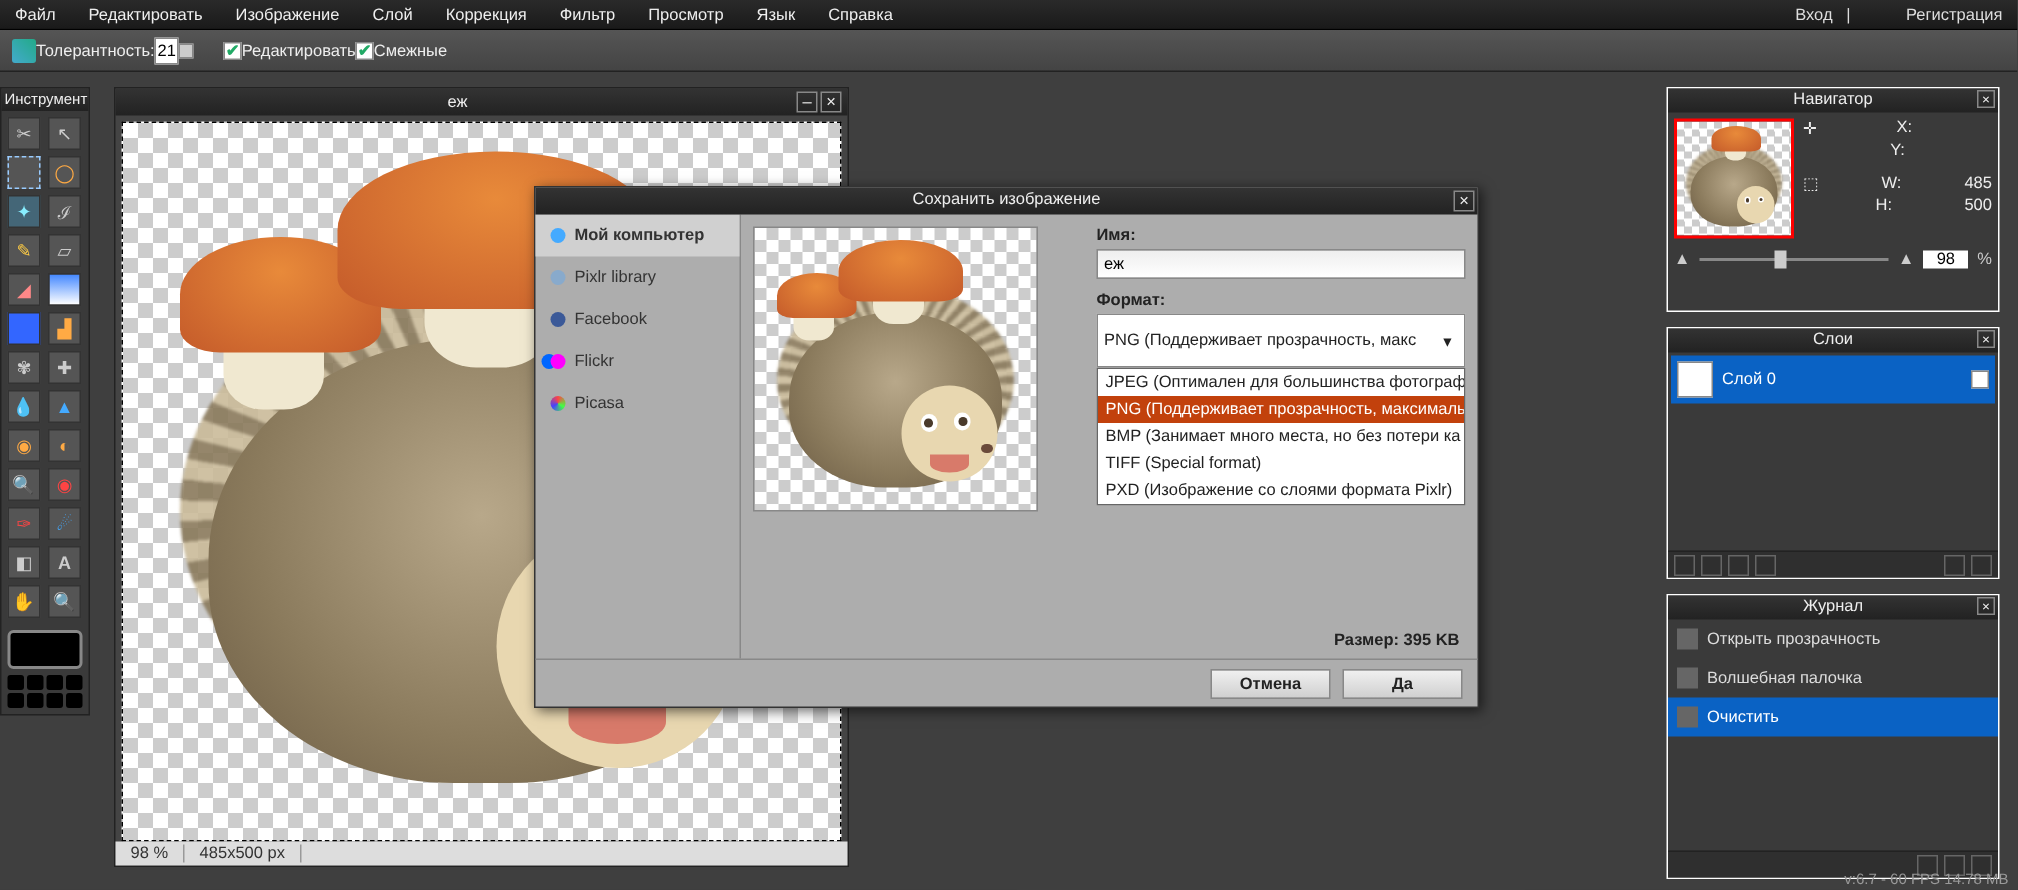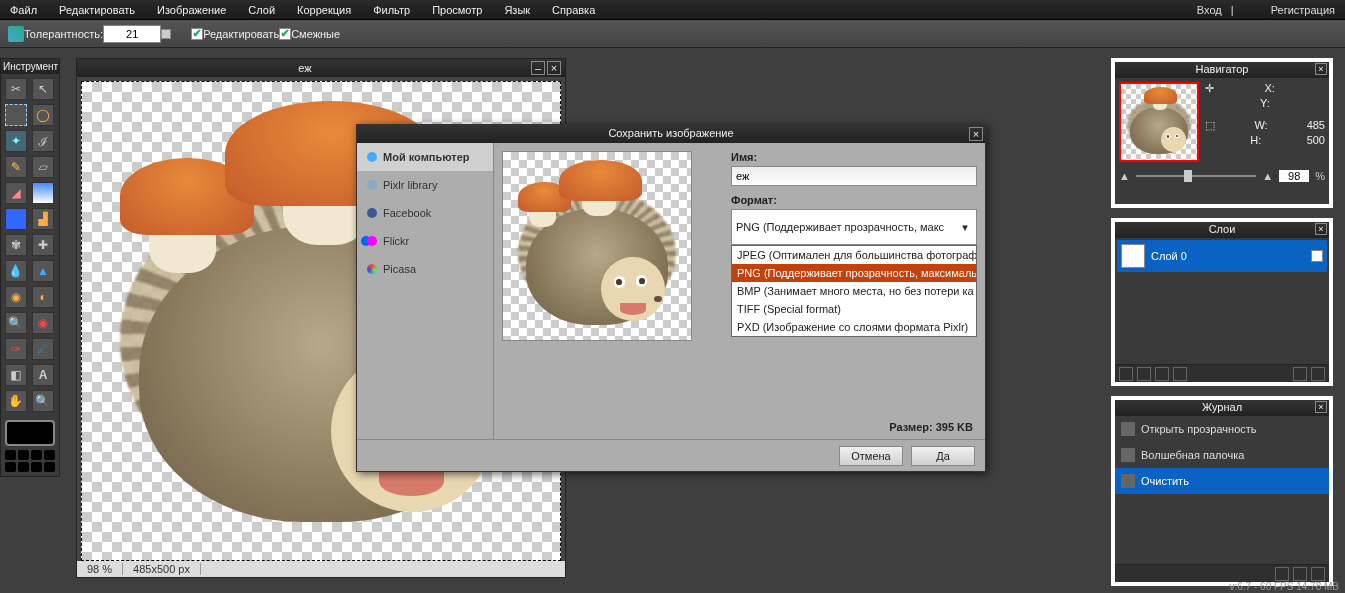--- a/index.html
+++ b/index.html
@@ -4,38 +4,38 @@
 <style>
 * { margin: 0; padding: 0; box-sizing: border-box; font-family: Arial, sans-serif; font-size: 11px; }
 body { background: #3f3f3f; width: 1345px; height: 593px; overflow: hidden; color: #ccc; position: relative; }
 .menubar { background: linear-gradient(#2a2a2a,#1a1a1a); height: 20px; display: flex; align-items: center; padding: 0 10px; border-bottom: 1px solid #000; }
 .menubar .menu-item { color: #eee; margin-right: 22px; cursor: pointer; }
 .menubar .right { margin-left: auto; color: #ddd; }
 .menubar .right span { cursor: pointer; margin-left: 28px; }
 .optionsbar { background: linear-gradient(#555,#444); height: 28px; display: flex; align-items: center; padding: 0 8px; border-bottom: 1px solid #222; }
 .optionsbar .tool-ic { width: 16px; height: 16px; background: #2a6; border-radius: 2px; }
 .optionsbar label { color: #eee; }
-.optionsbar .numbox { width: 58px; height: 18px; background: #fff; color: #000; text-align: center; border: 1px solid #888; }
+.optionsbar .numbox { width: 16px; height: 18px; background: #fff; color: #000; text-align: center; border: 1px solid #888; }
 .optionsbar .cb { width: 12px; height: 12px; background: #fff; border: 1px solid #888; display: inline-flex; align-items: center; justify-content: center; color: #2a6; font-weight: bold; }
 .workspace { position: absolute; top: 48px; left: 0; right: 0; bottom: 12px; }
 .toolbox { position: absolute; left: 0; top: 10px; width: 60px; background: #3a3a3a; border: 1px solid #222; }
 .toolbox .title { background: linear-gradient(#333,#222); color: #eee; text-align: center; padding: 2px; font-size: 10px; }
 .toolbox .tools { display: grid; grid-template-columns: 1fr 1fr; gap: 4px; padding: 4px; }
 .toolbox .tool { width: 22px; height: 22px; background: #555; border: 1px solid #333; display: flex; align-items: center; justify-content: center; font-size: 12px; cursor: pointer; }
 .toolbox .swatch { margin: 4px; height: 26px; background: #000; border: 2px solid #888; border-radius: 4px; }
 .toolbox .pal { margin: 4px; display: grid; grid-template-columns: repeat(4,1fr); gap: 2px; }
 .toolbox .pal div { height: 10px; background: #000; border-radius: 2px; }
 .docwin { position: absolute; left: 76px; top: 10px; width: 490px; height: 520px; background: #444; border: 1px solid #222; }
 .docwin .titlebar { background: linear-gradient(#333,#222); height: 18px; display: flex; align-items: center; color: #eee; padding: 0 4px; }
 .docwin .titlebar .t { flex: 1; text-align: center; }
 .docwin .titlebar .wbtn { width: 14px; height: 14px; border: 1px solid #888; margin-left: 2px; display: flex; align-items: center; justify-content: center; cursor: pointer; }
 .canvas { margin: 4px; height: 480px; background: repeating-conic-gradient(#ccc 0 25%, #fff 0 50%) 0 0/20px 20px; border: 1px dashed #000; position: relative; }
 .statusline { position: absolute; bottom: 0; left: 0; right: 0; height: 16px; background: #ddd; color: #333; display: flex; align-items: center; font-size: 10px; }
 .statusline .seg { border-right: 1px solid #999; padding: 0 10px; }
-.panel { position: absolute; background: #3a3a3a; border: 4px solid #ffffff; }
+.panel { position: absolute; background: #3a3a3a; border: 1px solid #ffffff; }
 .panel .ptitle { background: linear-gradient(#333,#222); height: 16px; color: #eee; text-align: center; position: relative; font-size: 10px; padding-top: 1px; }
 .panel .ptitle .close { position: absolute; right: 2px; top: 1px; width: 12px; height: 12px; border: 1px solid #888; cursor: pointer; font-size: 9px; line-height: 10px; }
 .navigator { right: 12px; top: 10px; width: 222px; height: 150px; }
 .nav-body { display: flex; padding: 4px; gap: 6px; }
 .nav-thumb { width: 80px; height: 80px; border: 2px solid #f00; background: repeating-conic-gradient(#ccc 0 25%, #fff 0 50%) 0 0/10px 10px; }
 .nav-info { flex: 1; color: #eee; font-size: 10px; }
 .nav-info .row { display: flex; justify-content: space-between; margin-bottom: 2px; }
 .nav-slider { display: flex; align-items: center; padding: 4px; gap: 6px; }
 .nav-slider .track { flex: 1; height: 2px; background: #888; position: relative; }
 .nav-slider .thumb { width: 8px; height: 12px; background: #ccc; position: absolute; left: 40%; top: -5px; }
@@ -64,21 +64,21 @@
 .form .fld { margin-bottom: 8px; margin-left: 27px; }
 .form .fld label { display: block; font-weight: bold; margin-bottom: 3px; }
 .form input[type=text] { width: 246px; height: 20px; border: 1px solid #888; padding: 0 4px; background: linear-gradient(#eee,#fff); }
 .form .sel { width: 246px; height: 36px; border: 1px solid #888; background: #fff; display: flex; align-items: center; padding: 0 4px; cursor: pointer; position: relative; }
 .form .sel .arr { margin-left: auto; width: 14px; text-align: center; }
 .dropdown { width: 246px; background: #fff; border: 1px solid #666; position: absolute; }
 .dropdown .opt { padding: 3px 5px; cursor: pointer; color: #222; white-space: nowrap; overflow: hidden; }
 .dropdown .opt.hl { background: #c2410c; color: #fff; }
 .sizeinfo { position: absolute; right: 12px; bottom: 6px; color: #222; font-weight: bold; }
 .dialog .dfoot { height: 32px; border-top: 1px solid #888; display: flex; justify-content: flex-end; align-items: center; padding: 0 10px; gap: 8px; }
-.dialog .btn { width: 64px; height: 20px; background: linear-gradient(#f0f0f0,#d0d0d0); border: 1px solid #888; cursor: pointer; color: #222; }
+.dialog .btn { width: 80px; height: 20px; background: linear-gradient(#f0f0f0,#d0d0d0); border: 1px solid #888; cursor: pointer; color: #222; font-weight: bold; }
 .statusbar { position: absolute; bottom: 0; right: 6px; height: 12px; color: #999; font-size: 10px; }
 
 .hedgehog { position: absolute; width: 100%; height: 100%; }
 .hh-body { position: absolute; left: 12%; top: 30%; width: 76%; height: 62%; background: radial-gradient(ellipse at 50% 40%, #b8a88a, #8a7a5c 60%, #6a5a42); border-radius: 50% 50% 45% 45%; }
 .hh-spines { position: absolute; left: 8%; top: 20%; width: 84%; height: 68%; background: repeating-conic-gradient(from 0deg, #8a7a5c 0 4deg, #cabb9a 4deg 8deg); border-radius: 50%; filter: blur(1px); opacity: 0.9; }
 .hh-face { position: absolute; right: 14%; bottom: 10%; width: 34%; height: 34%; background: #e8d7b0; border-radius: 50%; }
 .hh-eye { position: absolute; width: 18%; height: 18%; background: #fff; border-radius: 50%; }
 .hh-eye::after { content: ""; position: absolute; width: 50%; height: 50%; left: 25%; top: 25%; background: #4a3a2a; border-radius: 50%; }
 .hh-eye.l { left: 20%; top: 30%; }
 .hh-eye.r { left: 55%; top: 28%; }

